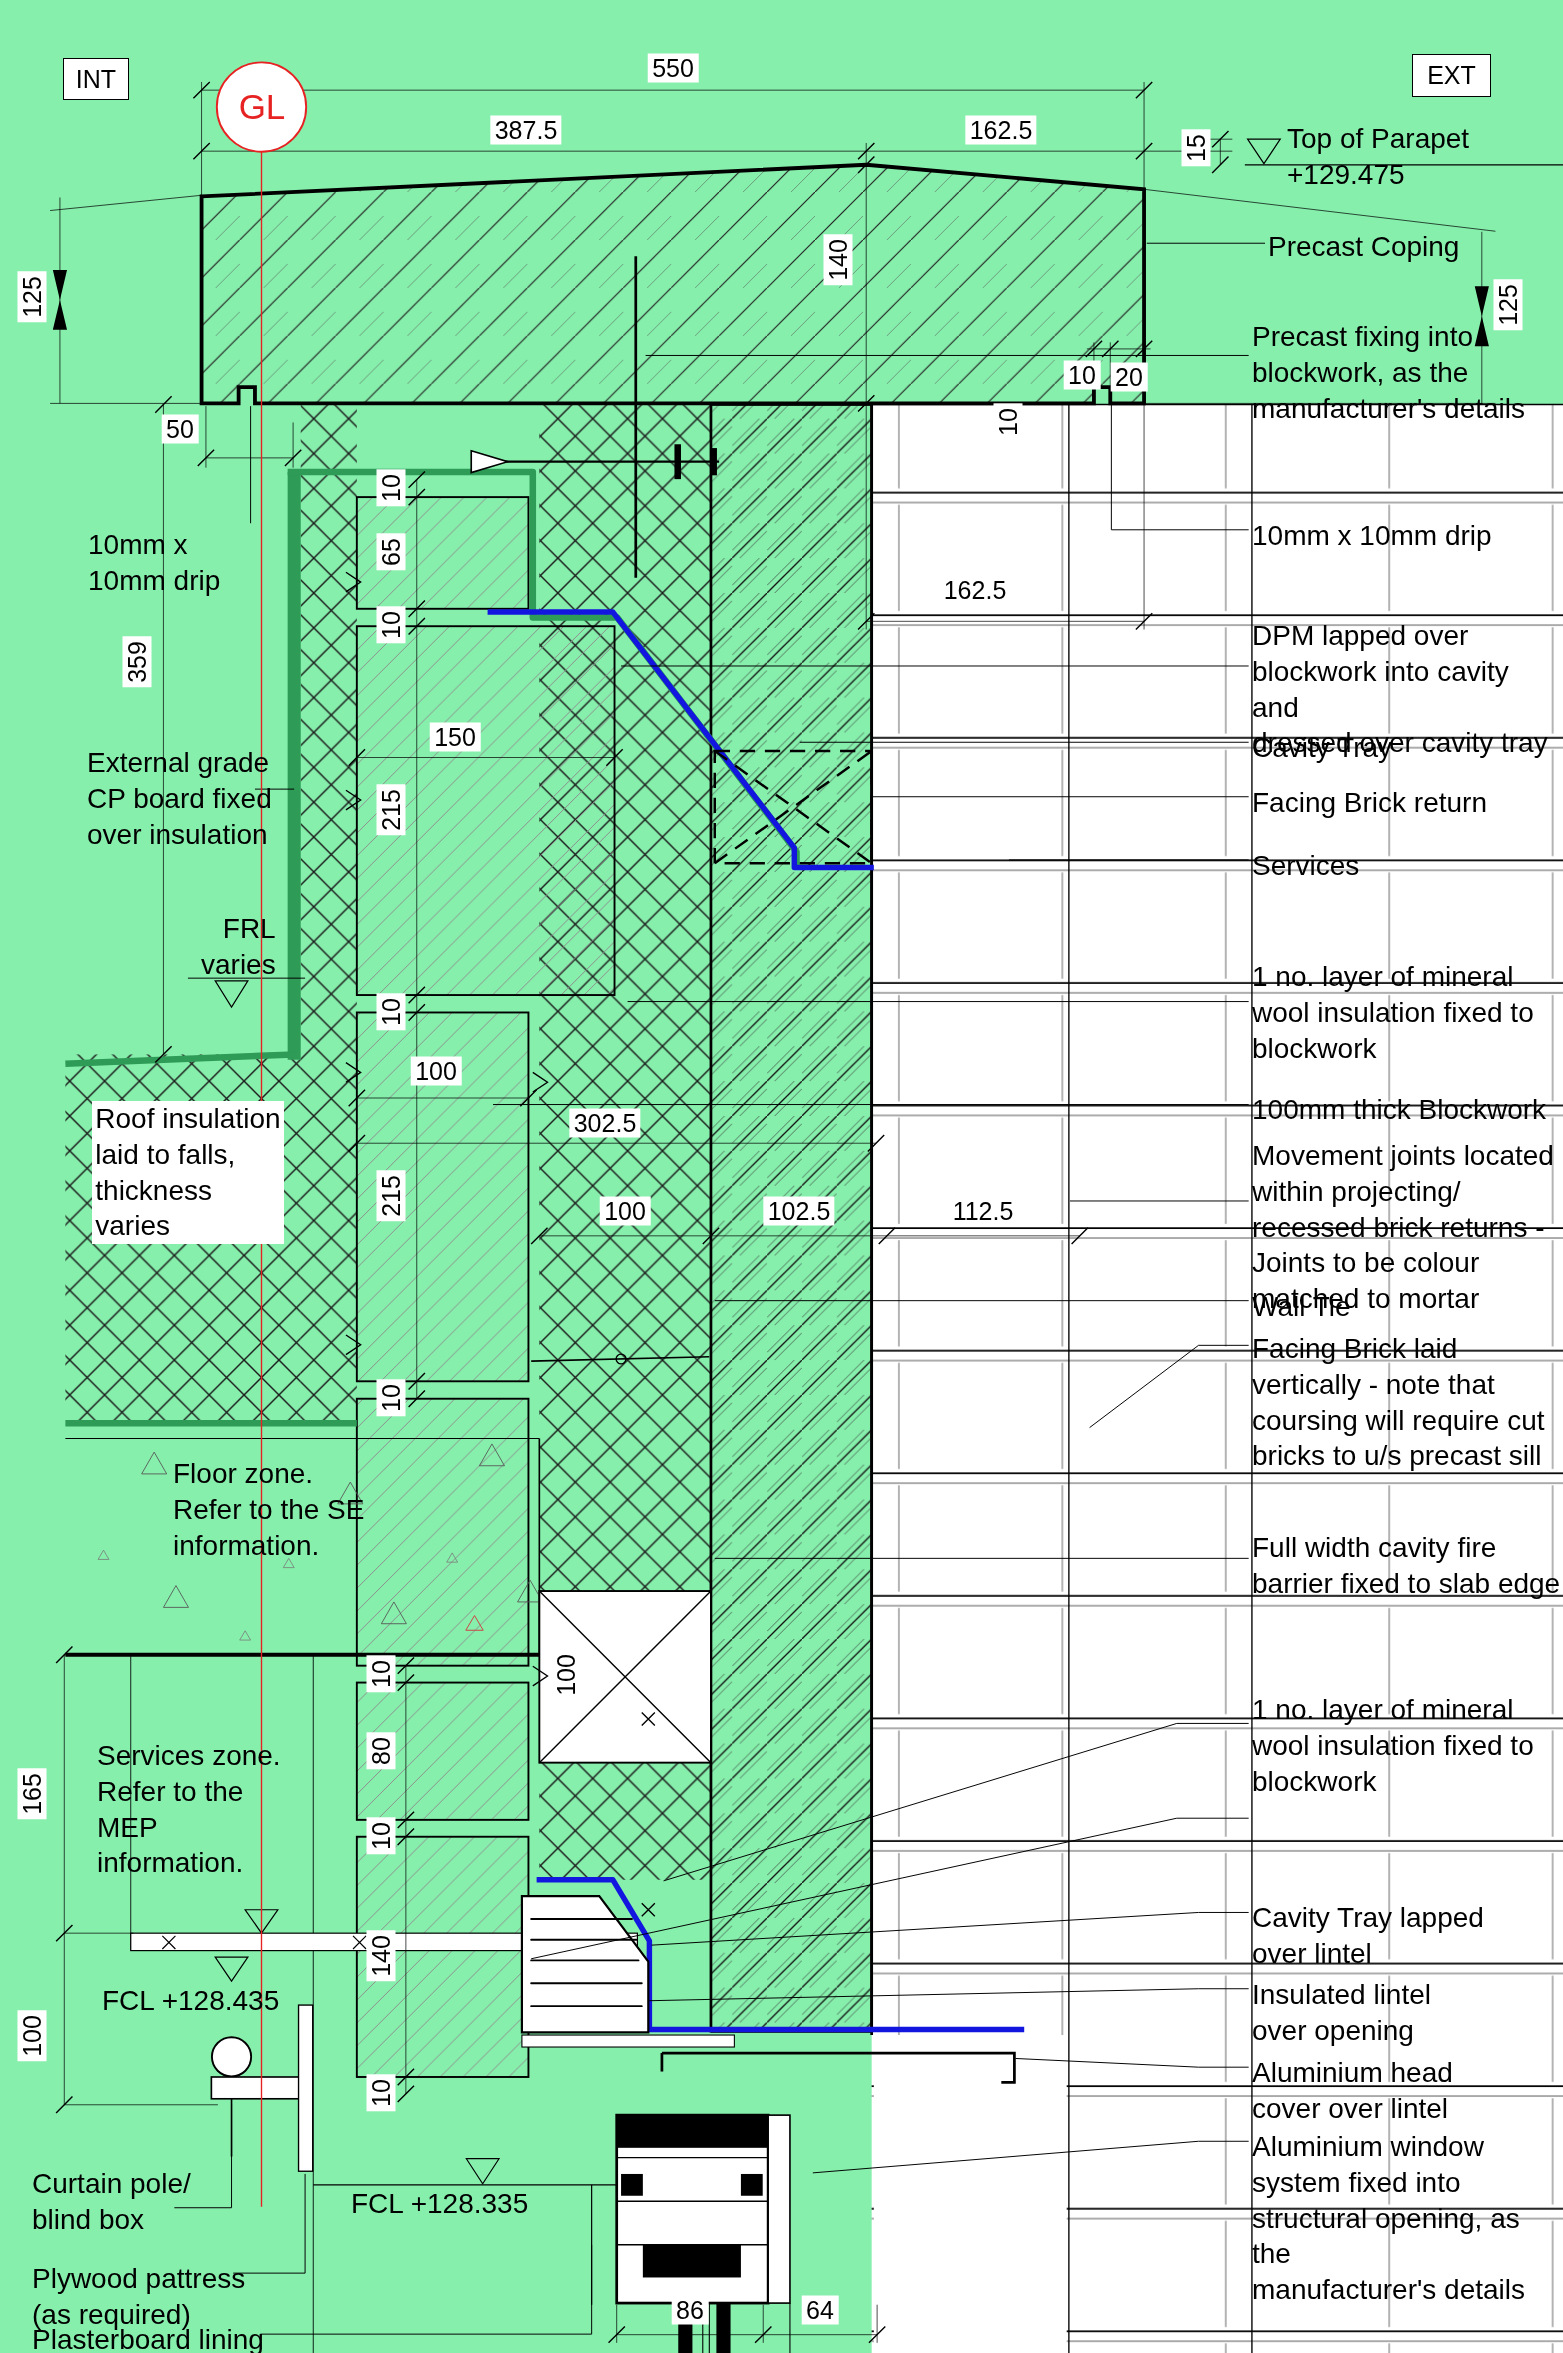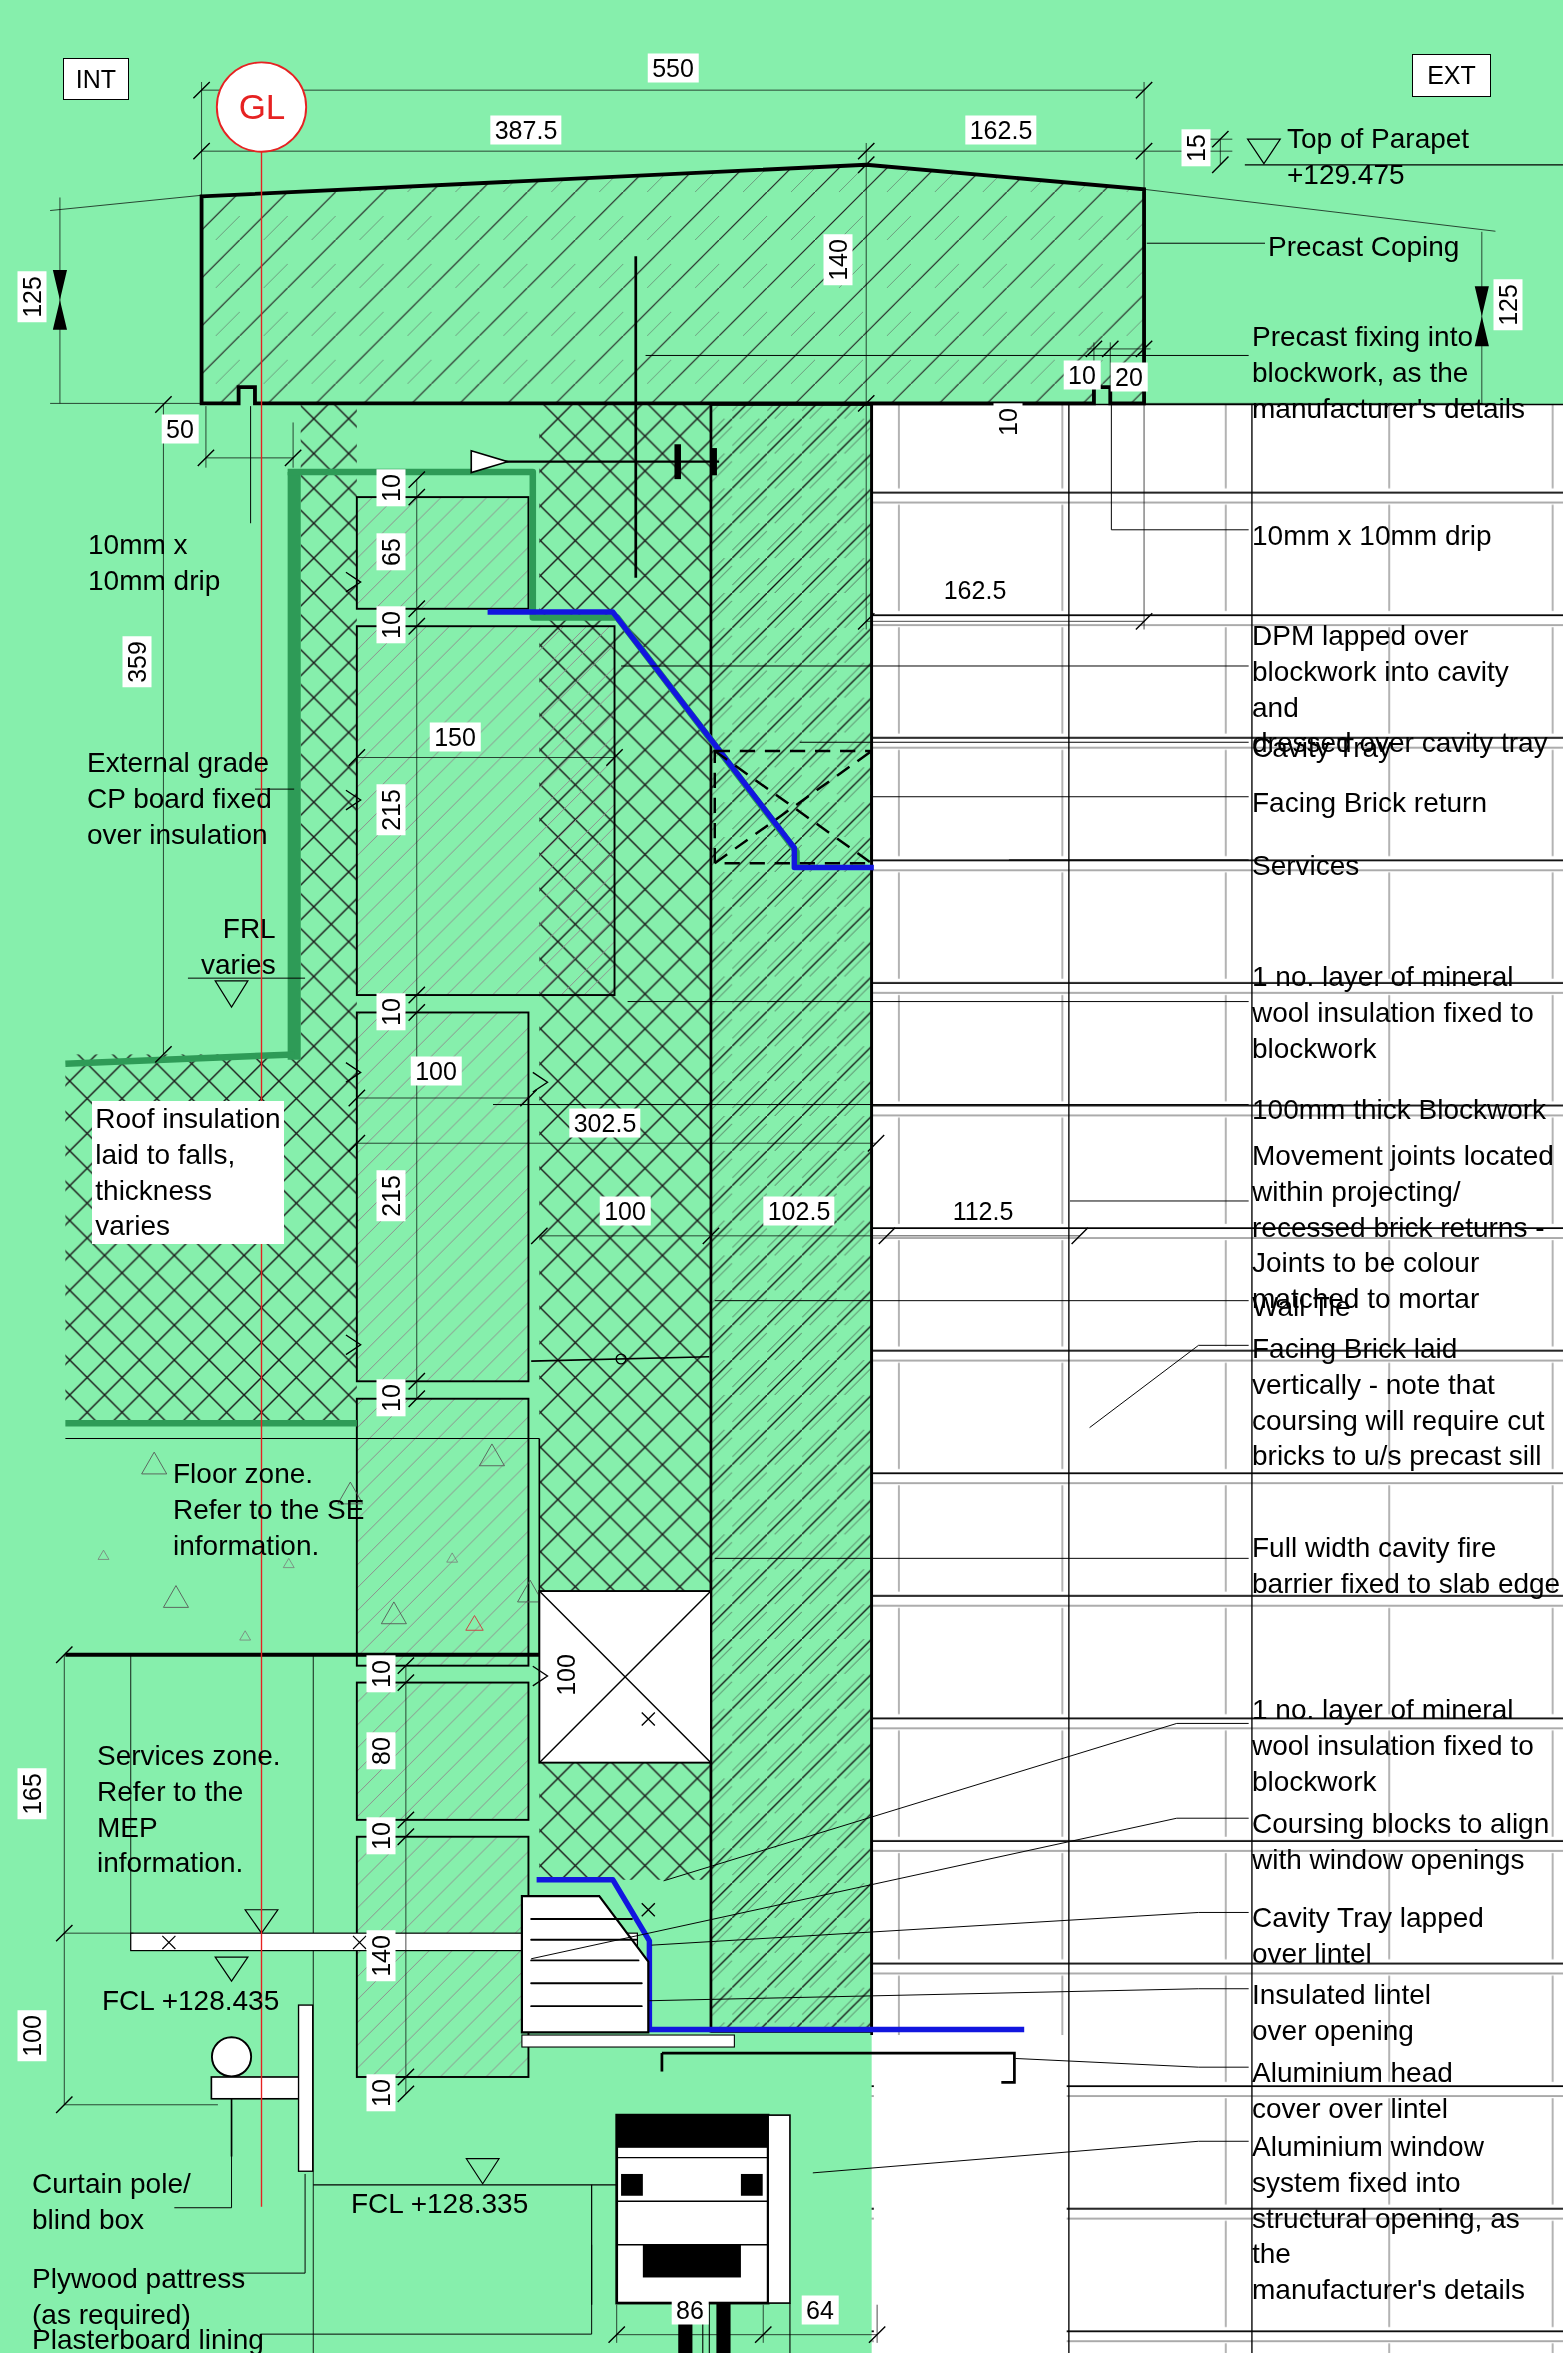--- a/index.html
+++ b/index.html
@@ -288,22 +288,20 @@
 <div class="lbl" style="left:1252px;top:1289px">Wall Tie</div>
 <div class="lbl" style="left:1252px;top:1331px">Facing Brick laid
 vertically - note that
 coursing will require cut
 bricks to u/s precast sill</div>
 <div class="lbl" style="left:1252px;top:1530px">Full width cavity fire
 barrier fixed to slab edge</div>
 <div class="lbl" style="left:1252px;top:1692px">1 no. layer of mineral
 wool insulation fixed to
 blockwork</div>
-<div class="lbl" style="left:1252px;top:1806px">Coursing blocks to align
-with window openings</div>
 <div class="lbl" style="left:1252px;top:1900px">Cavity Tray lapped
 over lintel</div>
 <div class="lbl" style="left:1252px;top:1977px">Insulated lintel
 over opening</div>
 <div class="lbl" style="left:1252px;top:2055px">Aluminium head
 cover over lintel</div>
 <div class="lbl" style="left:1252px;top:2129px">Aluminium window
 system fixed into
 structural opening, as the
 manufacturer's details</div>

